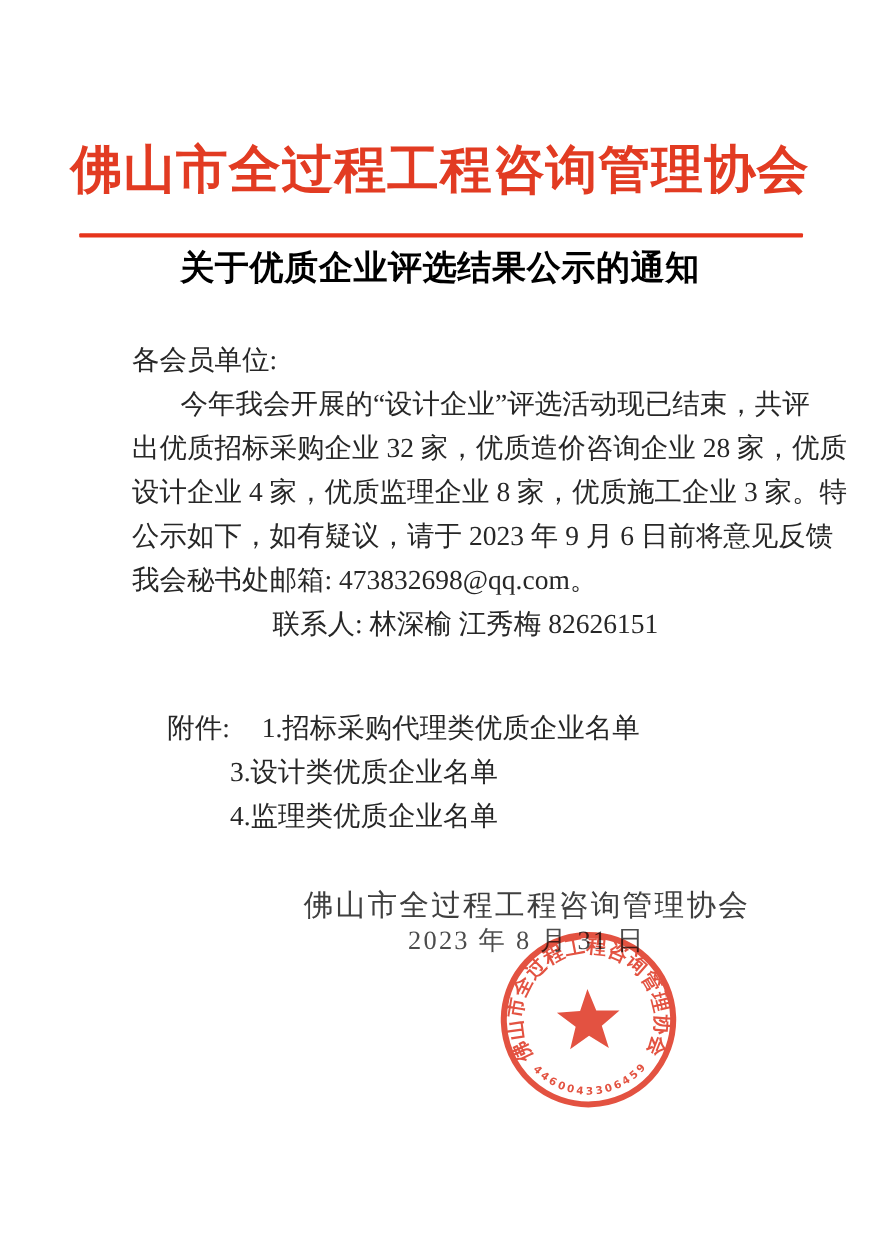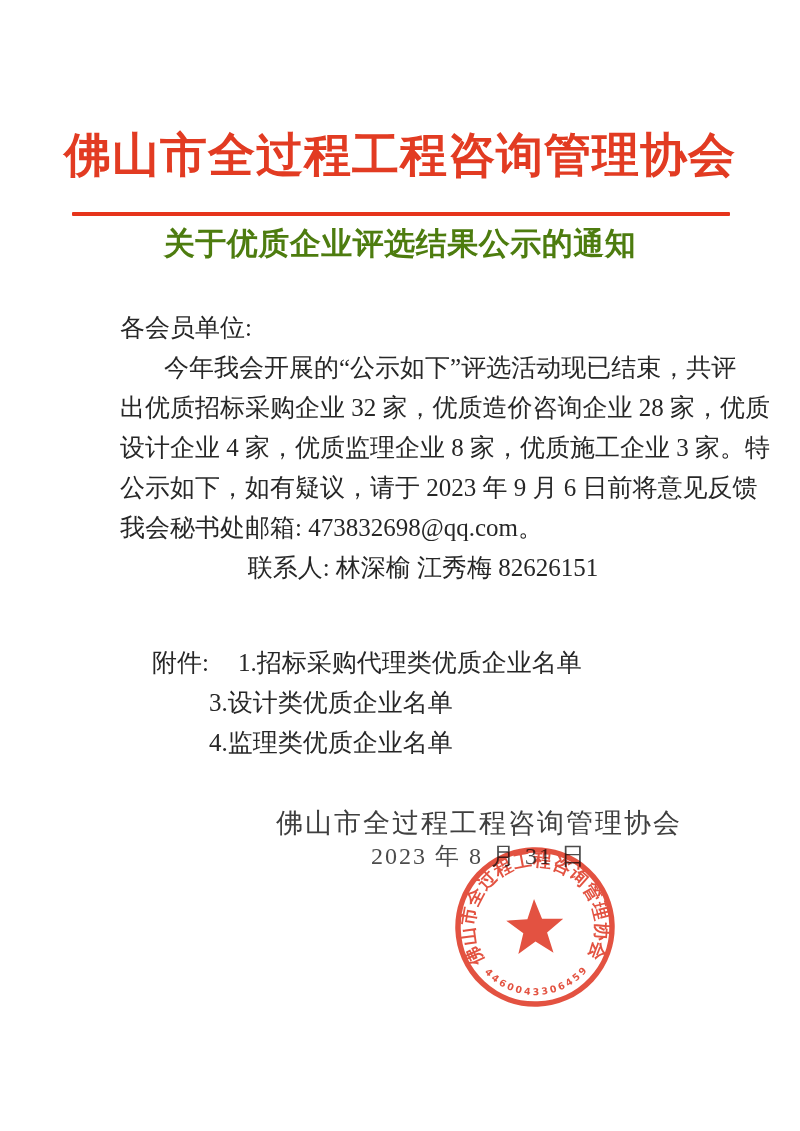--- a/index.html
+++ b/index.html
@@ -15,21 +15,21 @@
     text-align:center;font-size:47px;line-height:54px;font-weight:bold;
     color:#e23b22;letter-spacing:1px;white-space:nowrap;
   }
   .red-line{
     position:absolute;top:212px;left:72px;width:658px;height:4px;
     background:#e6341b;border-radius:1px;
   }
   .doc-title{
     position:absolute;top:224px;left:0;width:100%;
     text-align:center;font-size:31px;line-height:40px;font-weight:bold;
-    color:#4d7c0f;letter-spacing:0.5px;white-space:nowrap;
+    color:#000000;letter-spacing:0.5px;white-space:nowrap;
   }
 
   .content{
     position:absolute;top:308px;left:120px;width:562px;
     font-size:25px;line-height:40px;color:#272727;
   }
   .content div{white-space:nowrap;}
   .paragraph .para-line:first-child{text-indent:44px;}
   .indent2{text-indent:44px;text-align:center;}
 
@@ -59,21 +59,21 @@
 
   <div class="red-line"></div>
 
   <div class="doc-title">关于优质企业评选结果公示的通知</div>
 
   <div class="content">
 
     <div>各会员单位:</div>
 
     <div class="paragraph">
-      <div class="para-line">今年我会开展的“公示如下”评选活动现已结束，共评</div>
+      <div class="para-line">今年我会开展的“设计企业”评选活动现已结束，共评</div>
       <div class="para-line">出优质招标采购企业 32 家，优质造价咨询企业 28 家，优质</div>
       <div class="para-line">设计企业 4 家，优质监理企业 8 家，优质施工企业 3 家。特</div>
       <div class="para-line">公示如下，如有疑议，请于 2023 年 9 月 6 日前将意见反馈</div>
       <div class="para-line">我会秘书处邮箱: 473832698@qq.com。</div>
     </div>
 
     <div class="indent2">联系人: 林深榆 江秀梅 82626151</div>
 
     <div class="attachments">
       <div class="attach-row">

